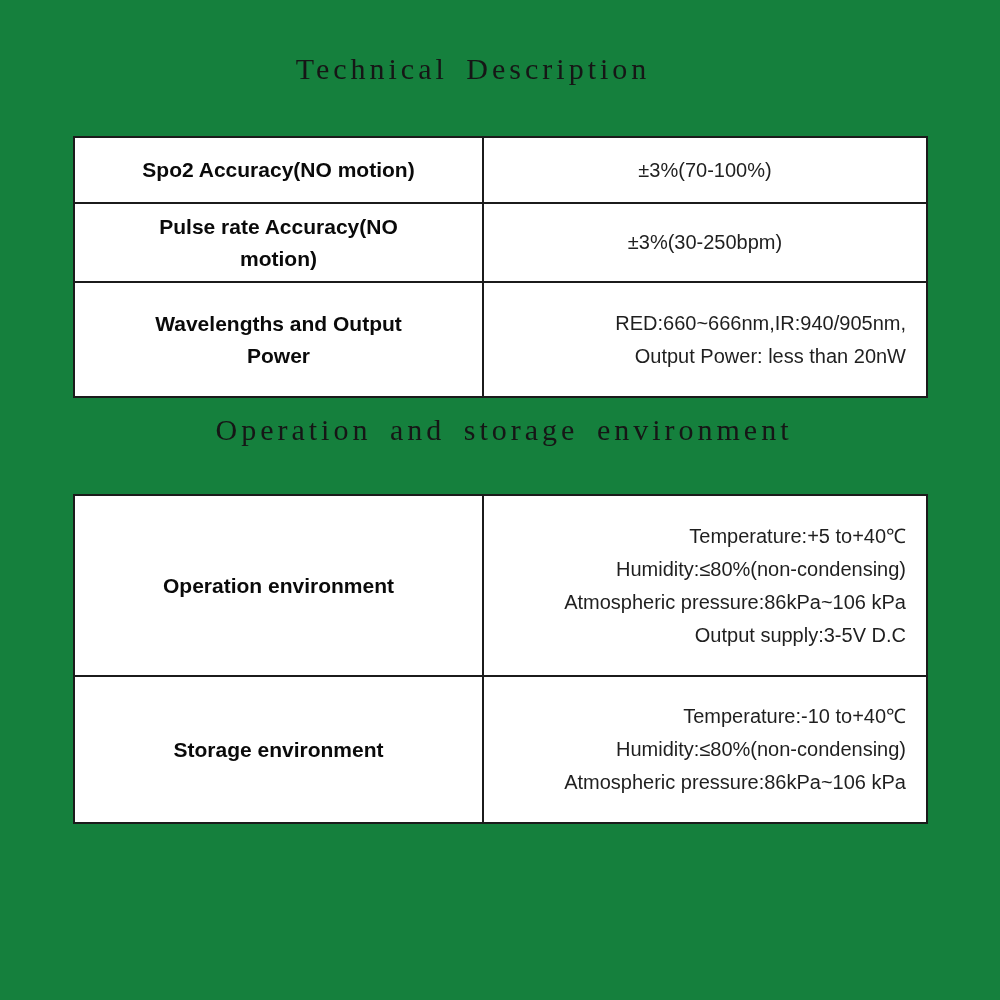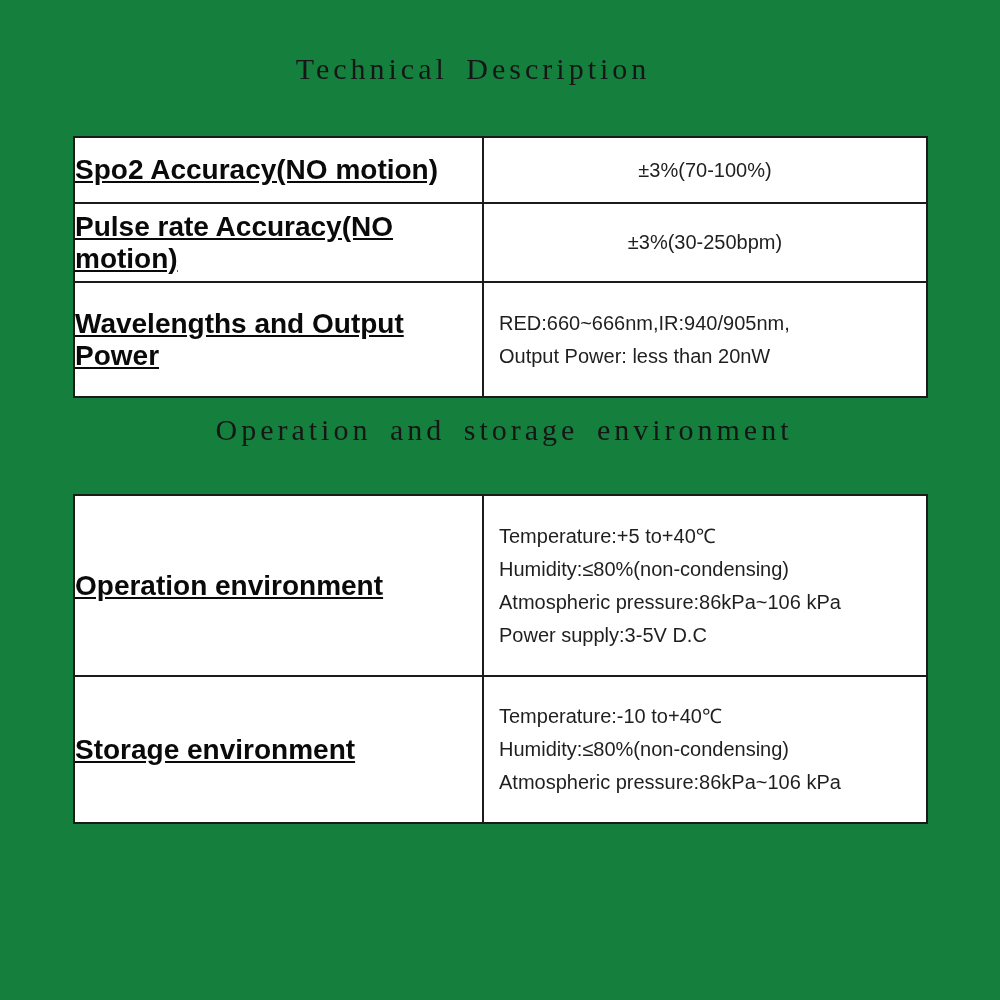--- a/index.html
+++ b/index.html
@@ -40,35 +40,34 @@
   #table-1 { top: 136px; }
   #table-2 { top: 494px; }
 
   table.spec-table td {
     border: 2px solid #1b1b1b;
     vertical-align: middle;
     overflow: hidden;
   }
   .label-cell {
     font-weight: 700;
-    font-size: 28px;
+    font-size: 21px;
     line-height: 32px;
-    text-align: left;
+    text-align: center;
     color: #0a0a0a;
     font-family: "Liberation Sans", sans-serif;
-    text-decoration: underline;
   }
   .value-cell {
     font-size: 20px;
     line-height: 33px;
     color: #1f1f1f;
     font-family: "Liberation Sans", sans-serif;
   }
   .value-center { text-align: center; border-radius: 29px; }
-  .value-left   { text-align: left; padding-left: 15px; padding-right: 8px; }
+  .value-left   { text-align: right; padding-left: 15px; padding-right: 20px; }
   .line { white-space: nowrap; }
 </style>
 </head>
 <body>
 
 <div class="page">
 
   <div class="section-title" id="title-1">Technical Description</div>
 
   <table class="spec-table" id="table-1">
@@ -116,21 +115,21 @@
       </colgroup>
     <tbody>
         <tr style="height:181px">
       <td class="label-cell">
         <div class="line">Operation environment</div>
       </td>
       <td class="value-cell value-left">
         <div class="line">Temperature:+5 to+40℃</div>
         <div class="line">Humidity:≤80%(non-condensing)</div>
         <div class="line">Atmospheric pressure:86kPa~106 kPa</div>
-        <div class="line">Power supply:3-5V D.C</div>
+        <div class="line">Output supply:3-5V D.C</div>
       </td>
     </tr>
     <tr style="height:147px">
       <td class="label-cell">
         <div class="line">Storage environment</div>
       </td>
       <td class="value-cell value-left">
         <div class="line">Temperature:-10 to+40℃</div>
         <div class="line">Humidity:≤80%(non-condensing)</div>
         <div class="line">Atmospheric pressure:86kPa~106 kPa</div>

